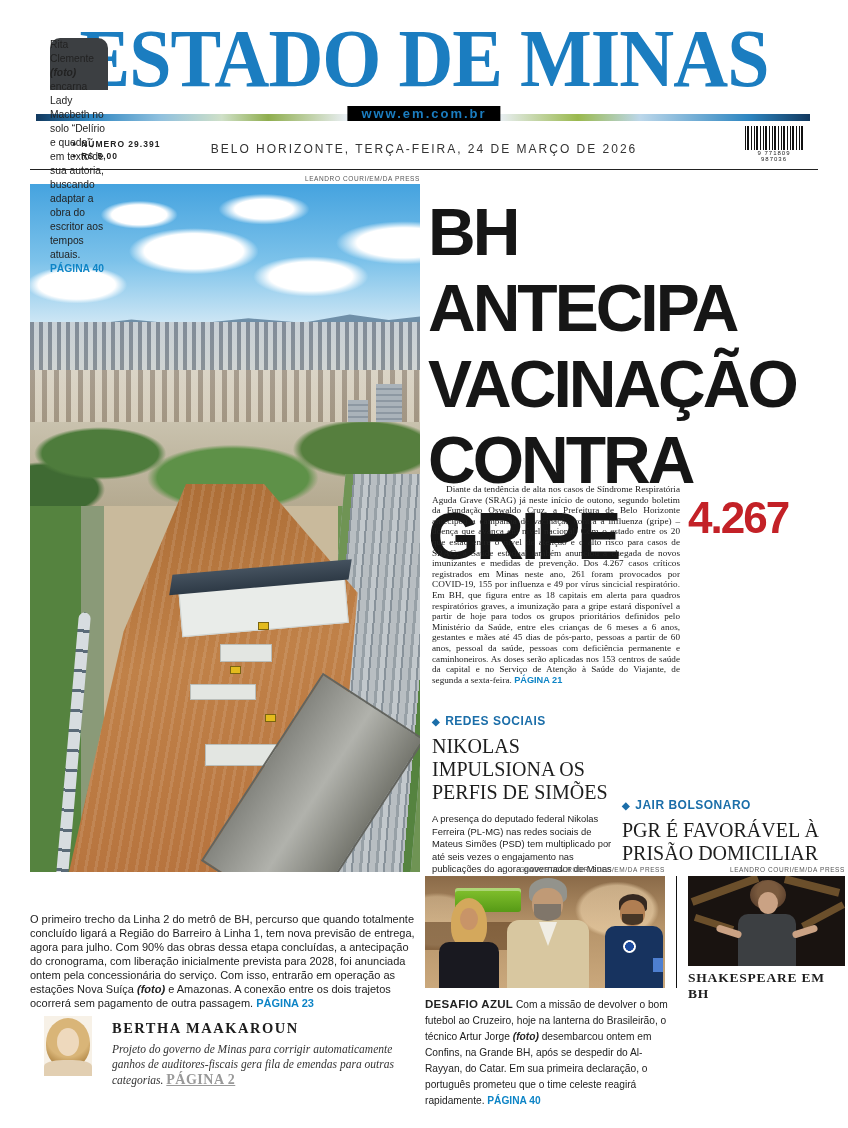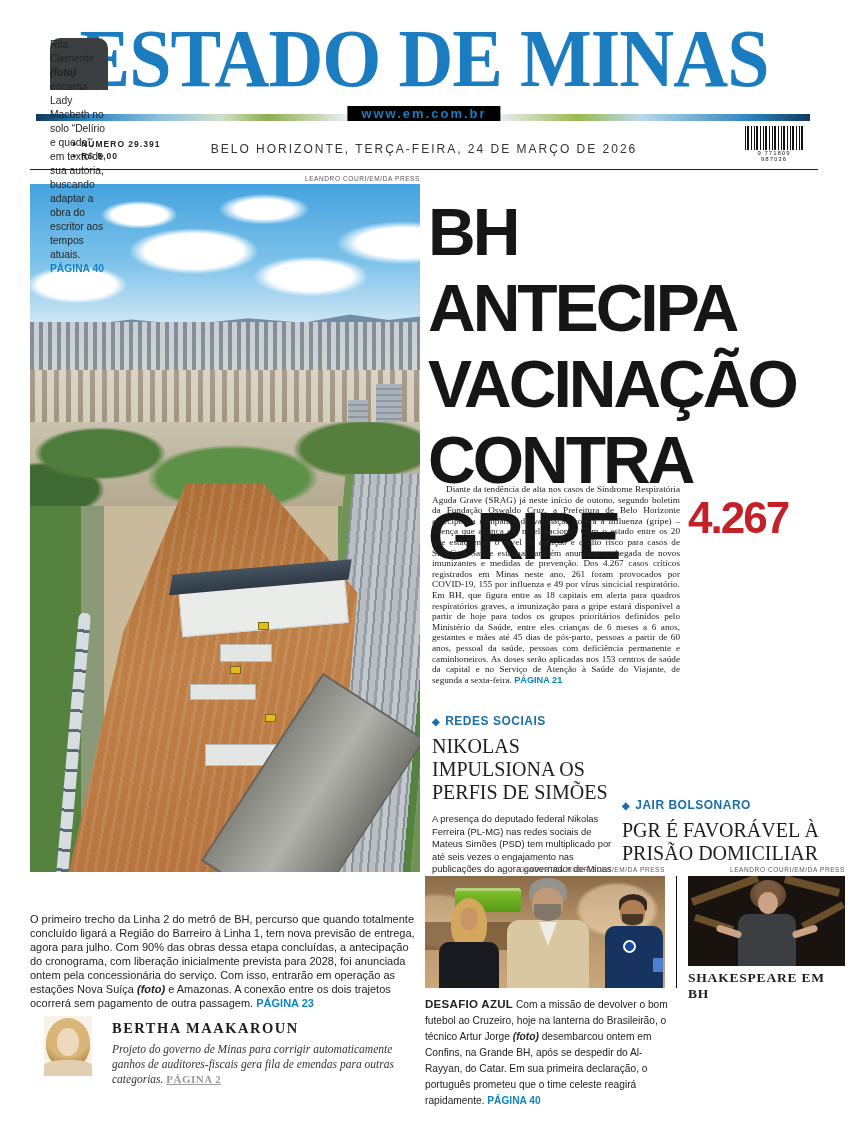--- a/index.html
+++ b/index.html
@@ -56,21 +56,21 @@
   
   .columnist-avatar{top:1016px;left:44px;width:48px;height:60px;background:#f7f1e7;overflow:hidden;}
   .av-hair{position:absolute;left:2px;top:2px;width:44px;height:50px;border-radius:50% 50% 45% 45%;
     background:radial-gradient(circle at 50% 35%,#d9b578 0 55%,#b99050 75%,#a37c40 100%);}
   .av-face{position:absolute;left:13px;top:12px;width:22px;height:28px;border-radius:50%;background:#eed9bd;}
   .av-shoulders{position:absolute;left:0;bottom:0;width:48px;height:16px;border-radius:40% 40% 0 0;background:#e2cfb2;}
   .columnist-name{top:1020px;left:112px;font-family:"Liberation Serif",serif;font-weight:bold;
     font-size:14.5px;letter-spacing:1.5px;color:#1d1d1d;}
   .columnist-text{top:1042px;left:112px;width:310px;font-family:"Liberation Serif",serif;font-style:italic;
     font-size:11.5px;line-height:15px;color:#333;}
-  .page-ref-gray{color:#999;font-weight:bold;font-size:11px;font-style:normal;letter-spacing:.5px;}
+  .page-ref-gray{color:#999;font-weight:bold;font-size:14px;font-style:normal;letter-spacing:.5px;}
 
   
   .cz-credit{top:866px;left:425px;width:240px;text-align:right;}
   .th-credit{top:866px;left:688px;width:157px;text-align:right;}
   .v-divider{top:876px;left:676px;width:0;height:112px;border-left:1.6px solid #111;}
   .cz-caption{top:996px;left:425px;width:252px;font-size:10.2px;line-height:16px;color:#222;}
   .cz-lead{font-weight:bold;font-size:11.5px;letter-spacing:.3px;}
   .th-headline{top:970px;left:688px;width:157px;font-family:"Liberation Serif",serif;font-weight:bold;
     font-size:13.5px;letter-spacing:.8px;color:#1d1d1d;}
   .th-body{top:990px;left:688px;width:150px;font-size:10.3px;line-height:14px;color:#222;}

